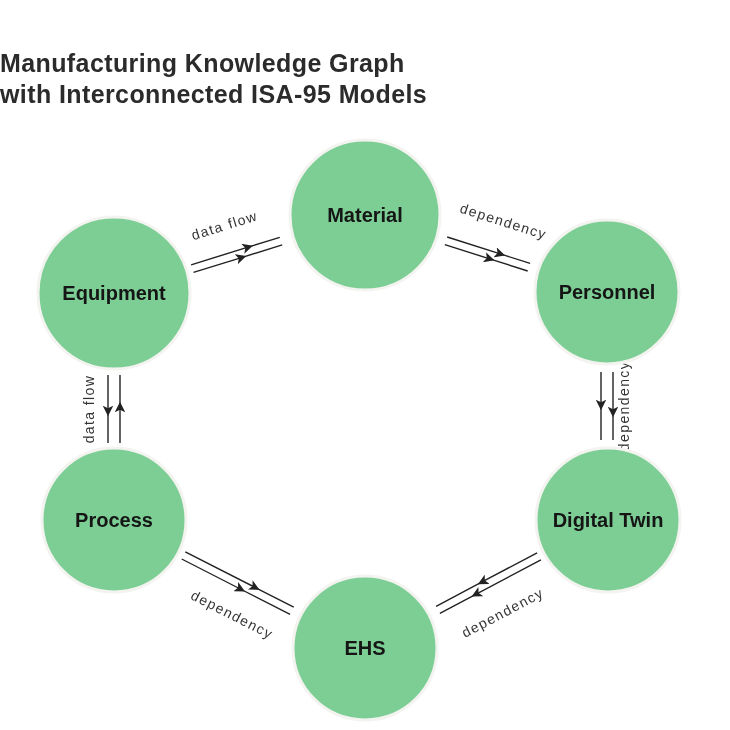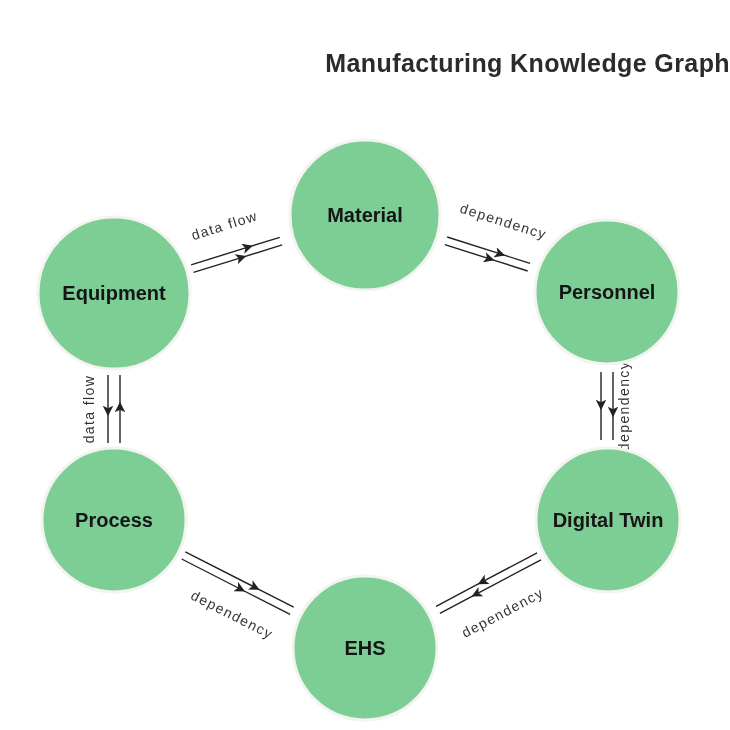--- a/index.html
+++ b/index.html
@@ -6,21 +6,21 @@
   .canvas{
     position:relative;
     width:730px;height:730px;
     background:#ffffff;
     font-family:"Liberation Sans", sans-serif;
     overflow:hidden;
   }
   .title{
     position:absolute;
     top:48px;left:0;right:0;
-    text-align:right;
+    text-align:left;
     font-weight:bold;
     font-size:25px;
     line-height:31px;
     letter-spacing:0.4px;
     color:#2b2b2b;
   }
   svg{position:absolute;top:0;left:0;}
   .edge-line{
     stroke:#222222;
     stroke-width:1.4;
@@ -47,20 +47,21 @@
     dominant-baseline:middle;
   }
 </style>
 </head>
 <body>
 
 <div class="canvas">
 
   <div class="title">
     <div>Manufacturing Knowledge Graph</div>
+    <div>with Interconnected ISA-95 Models</div>
   </div>
 
   <svg width="730" height="730" viewBox="0 0 730 730">
     <defs>
       <marker id="arrow" viewBox="0 0 10 10" refX="6" refY="5" markerWidth="7.5" markerHeight="7.5" orient="auto">
         <path d="M0,0 L10,5 L0,10 L2.5,5 z" fill="#222222"></path>
       </marker>
     </defs>
 
     <g>

